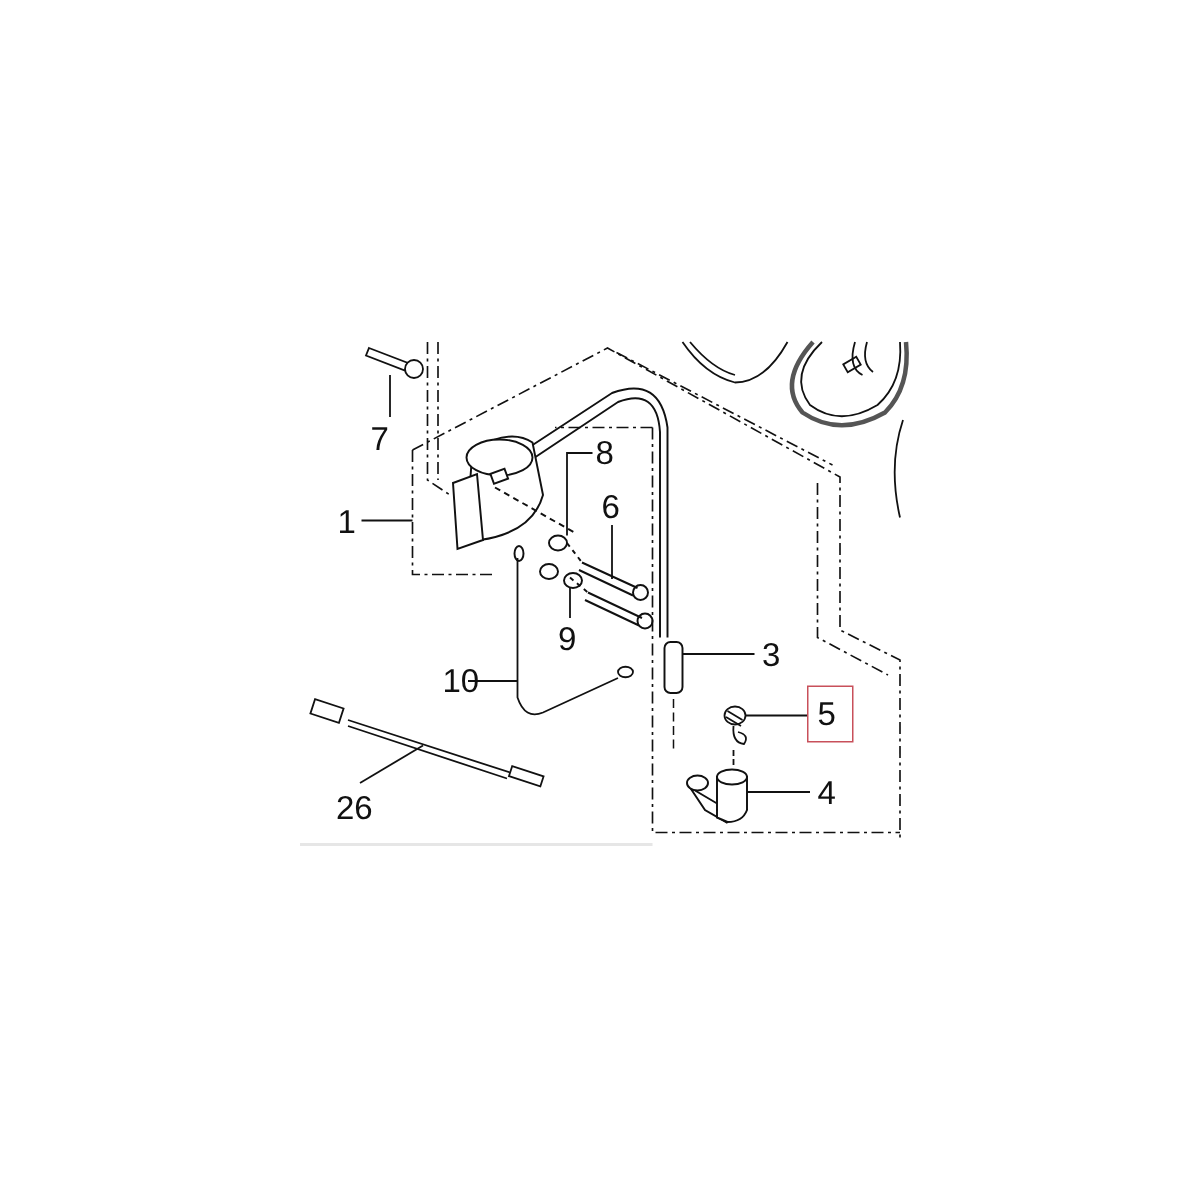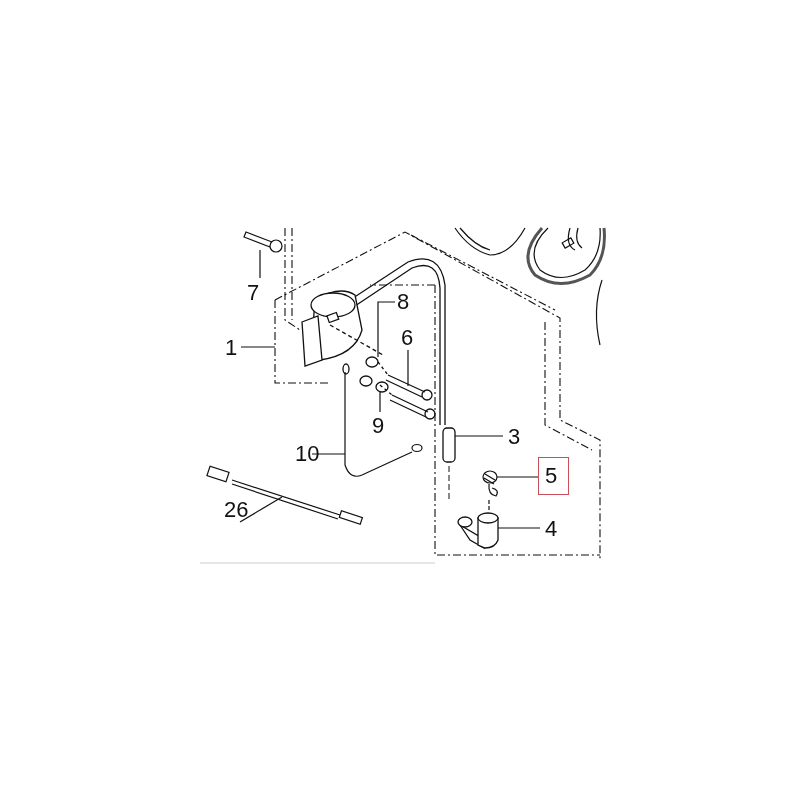--- a/index.html
+++ b/index.html
@@ -113,13 +113,13 @@
 <div class="label" style="left:247px;top:282px;">7</div>
 <div class="label" style="left:225px;top:337px;">1</div>
 <div class="label" style="left:397px;top:291px;">8</div>
 <div class="label" style="left:401px;top:327px;">6</div>
 <div class="label" style="left:372px;top:415px;">9</div>
 <div class="label" style="left:295px;top:443px;">10</div>
 <div class="label" style="left:508px;top:426px;">3</div>
 <div class="highlight-box" style="left:538px;top:457px;width:31px;height:38px;"></div>
 <div class="label" style="left:545px;top:465px;">5</div>
 <div class="label" style="left:545px;top:518px;">4</div>
-<div class="label" style="left:224px;top:499px;text-align:right;">26</div>
+<div class="label" style="left:224px;top:528px;text-align:right;">26</div>
 
 </body></html>

